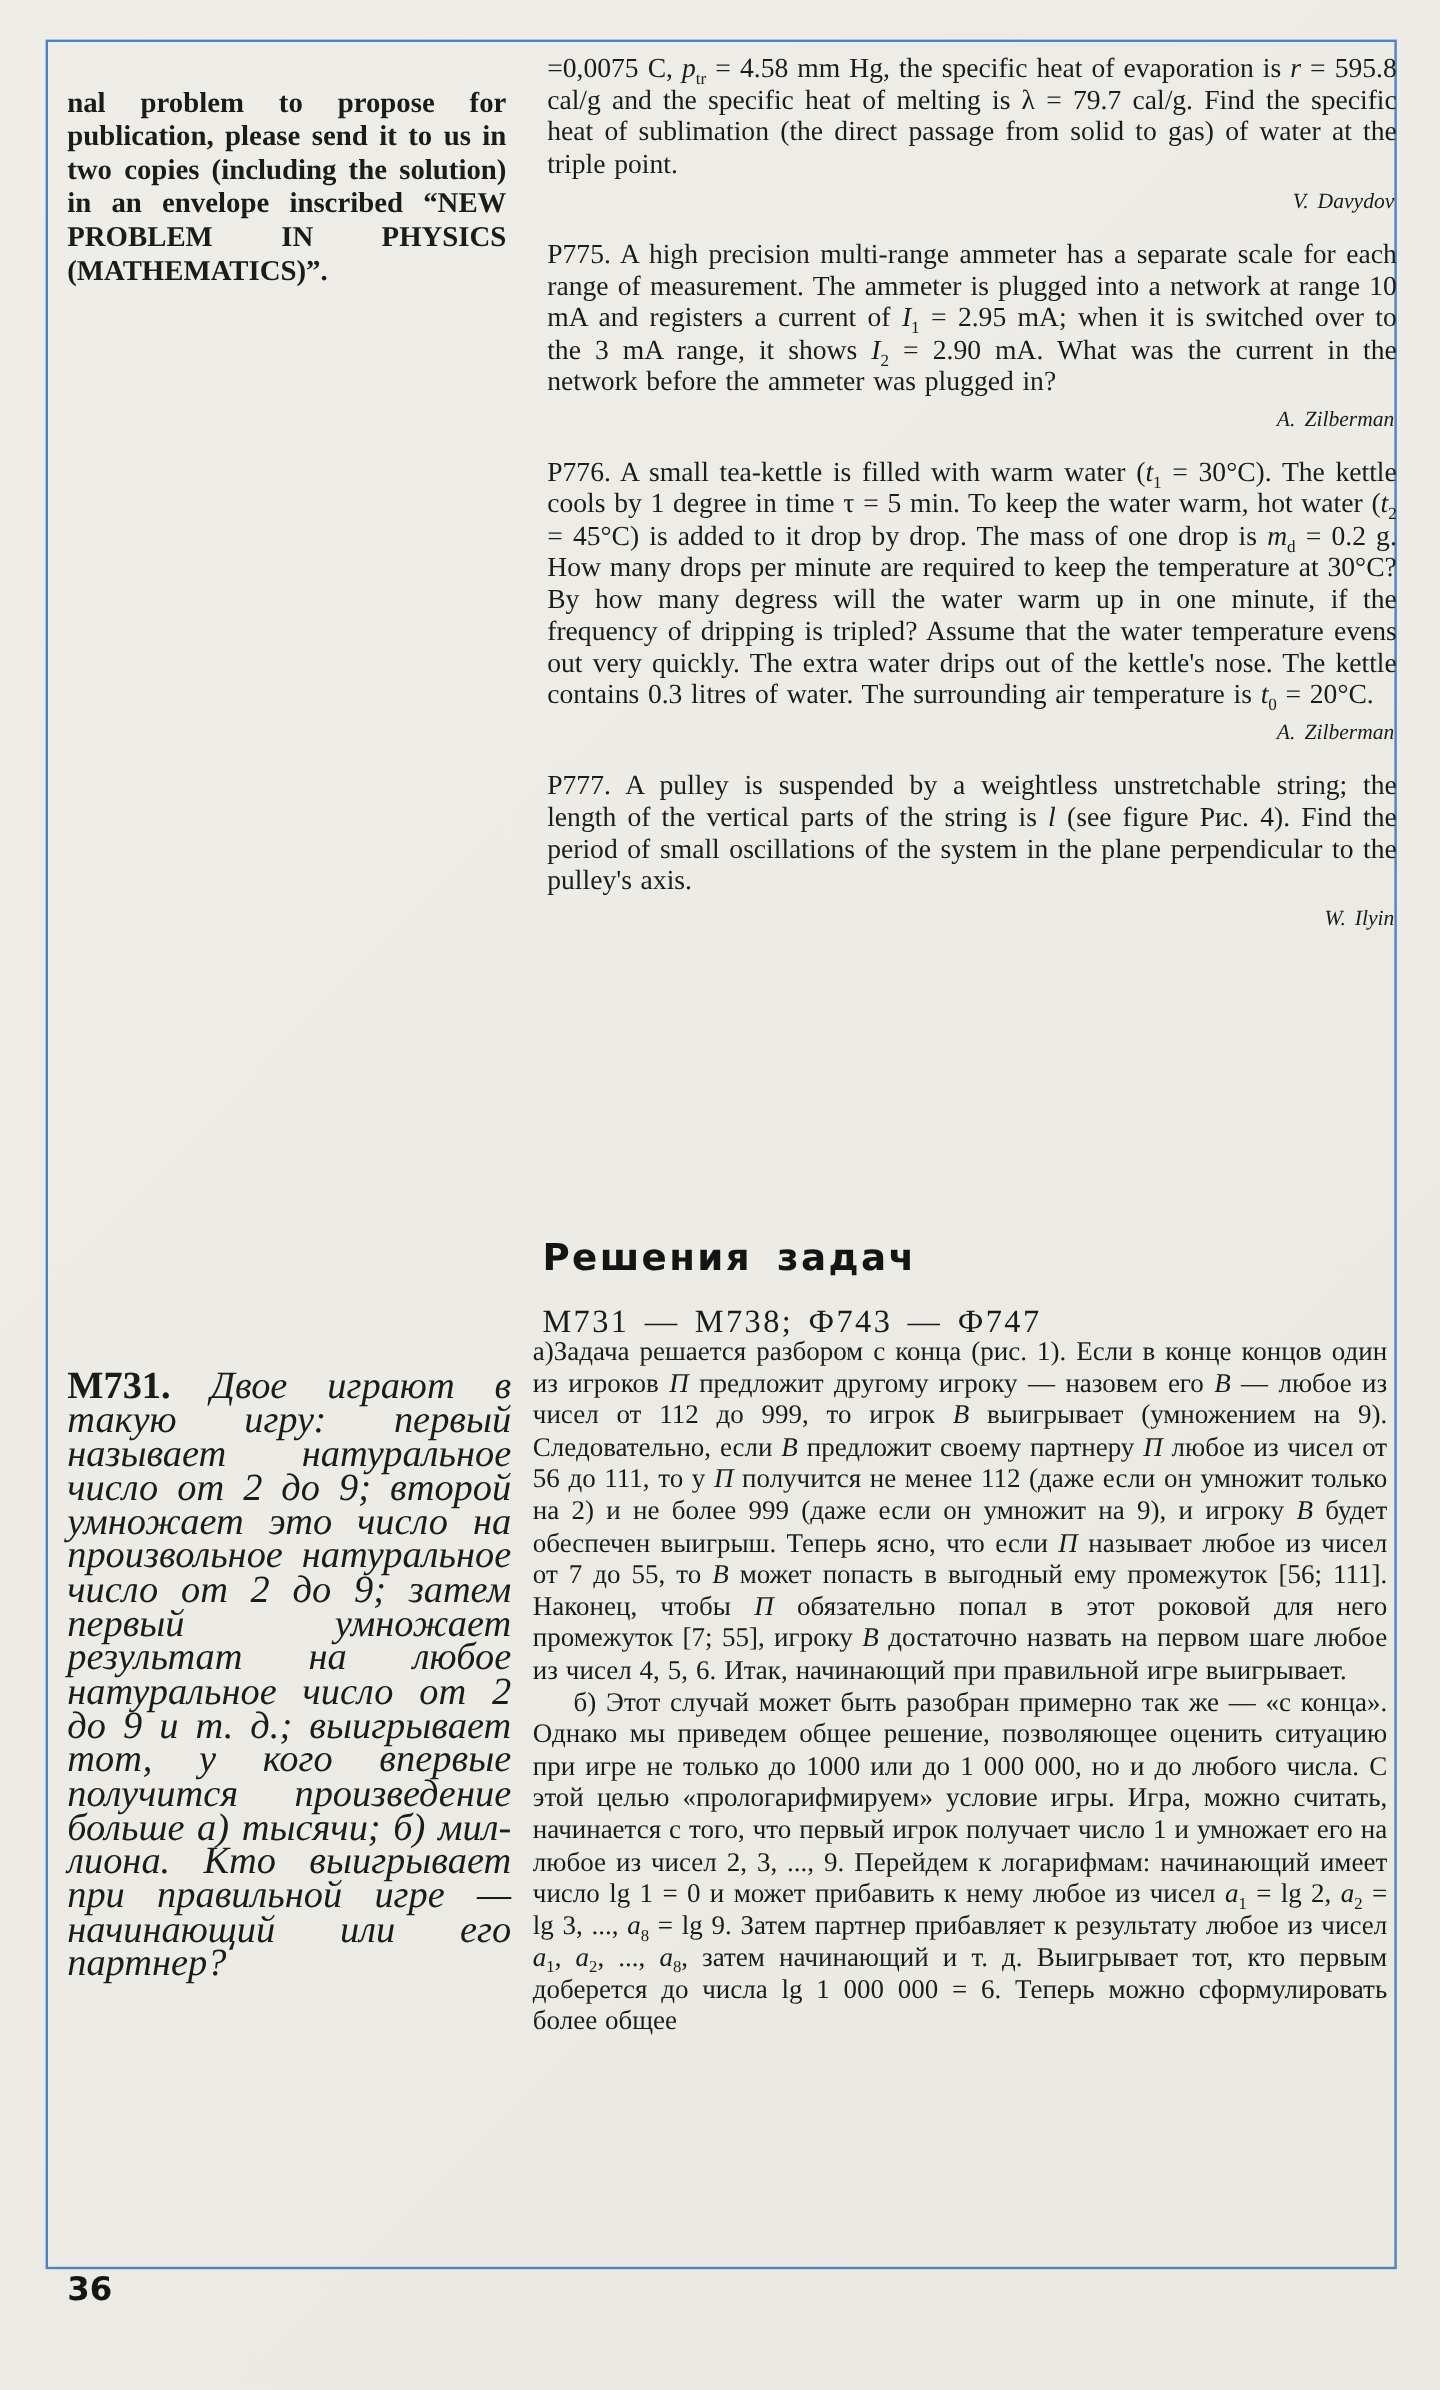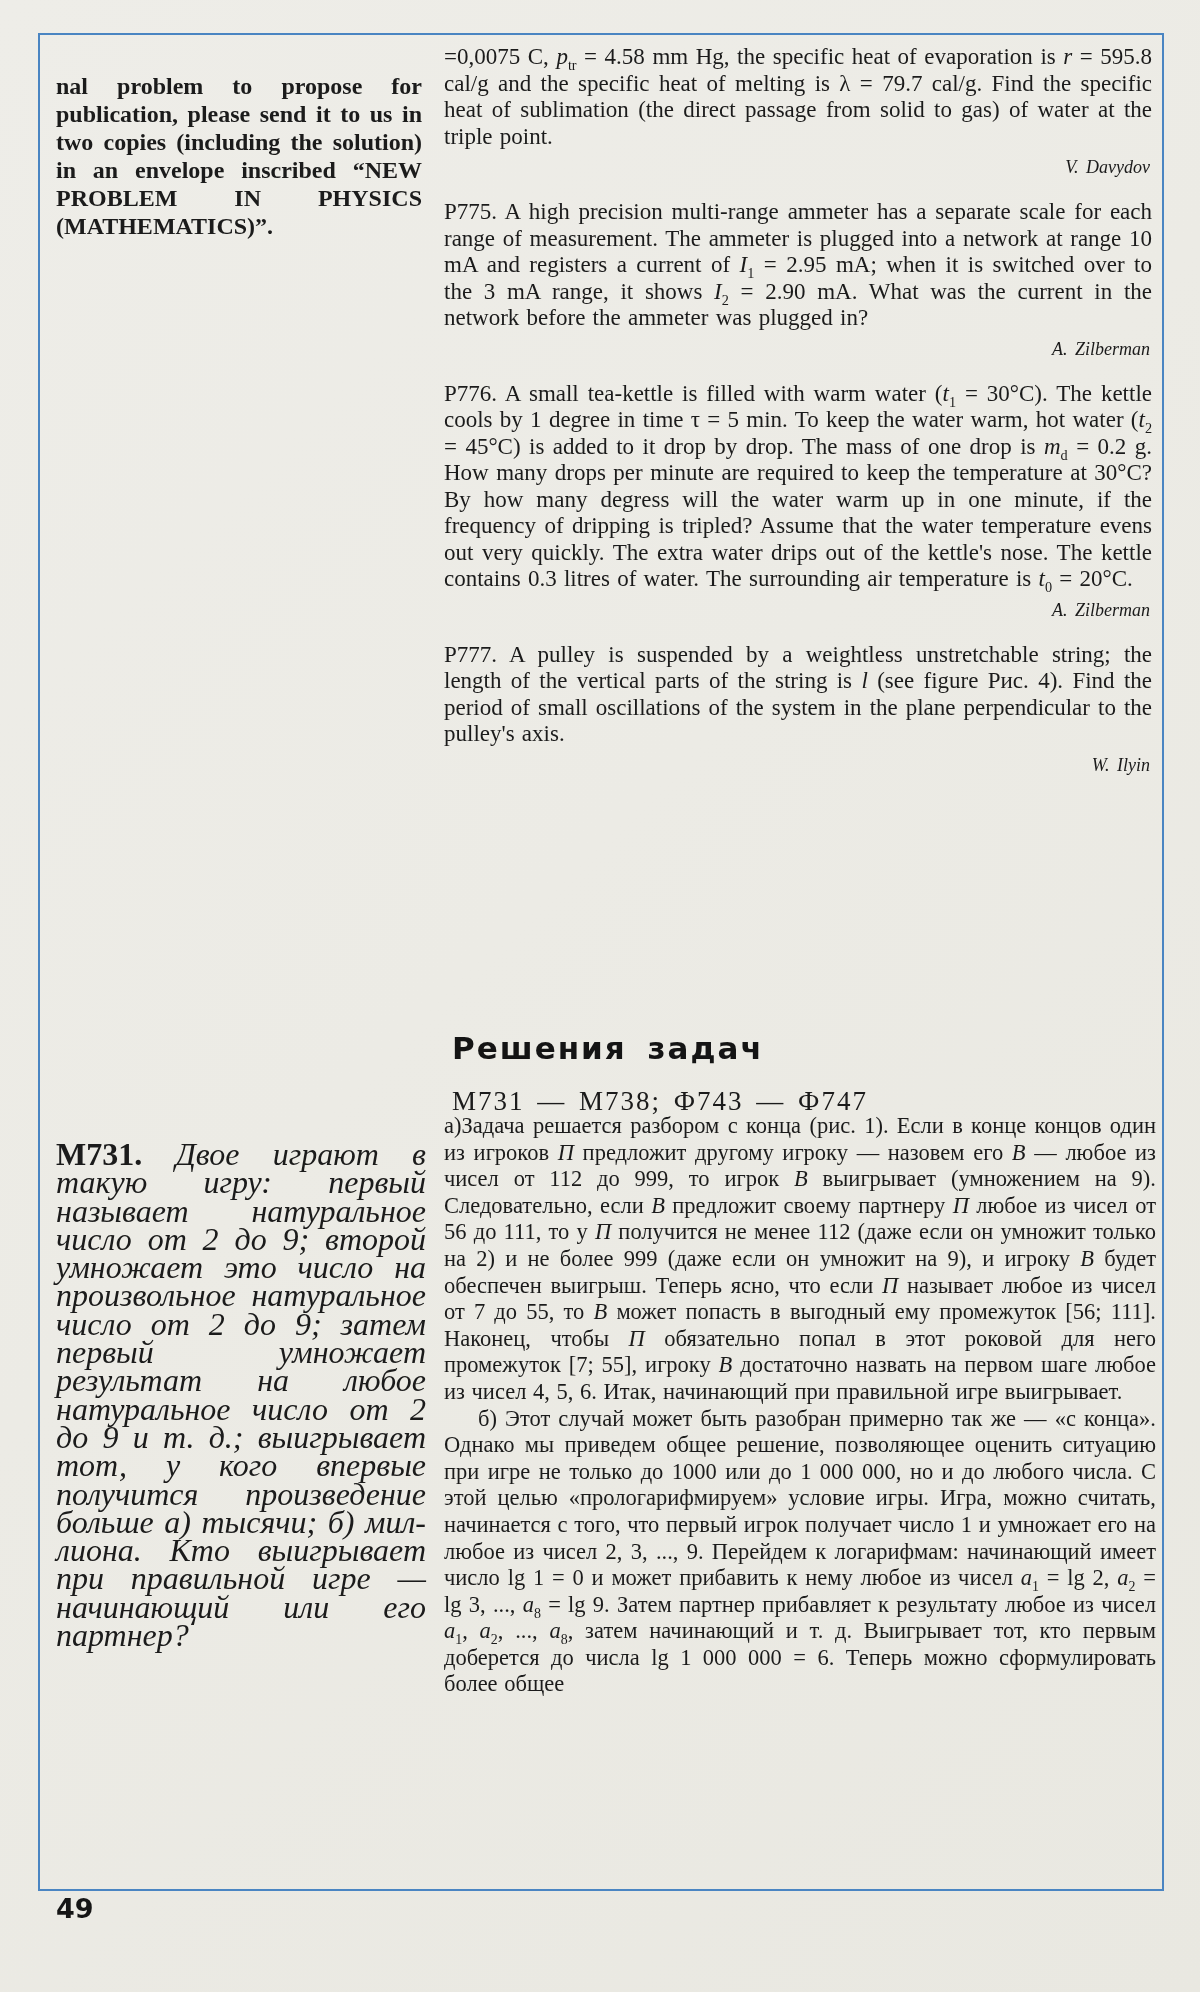--- a/index.html
+++ b/index.html
@@ -35,21 +35,21 @@
     width: 366px;
     font-weight: bold;
     font-size: 24px;
     line-height: 28px;
     text-align: justify;
     word-spacing: 2px;
   }
   
   .rcol {
     position: absolute;
-    left: 444px;
+    left: 456px;
     top: 44px;
     width: 708px;
   }
   .rcol p.body {
     margin: 0;
     font-size: 23px;
     line-height: 26.5px;
     text-align: justify;
     word-spacing: 1.5px;
   }
@@ -160,15 +160,15 @@
   </div>
 
   <div class="m731"><span class="m-label">М731.</span>
     <span>Двое играют в такую игру: первый называет нату­ральное число от 2 до 9; вто­рой умножает это число на произвольное натуральное чи­сло от 2 до 9; затем первый умножает результат на любое натуральное число от 2 до 9 и т. д.; выигрывает тот, у кого впервые получится произведе­ние больше а) тысячи; б) мил­лиона. Кто выигрывает при правильной игре — начинаю­щий или его партнер?</span></div>
 
   <div class="solution">
     <p class="part-a">а)Задача решается разбором с конца (рис. 1). Если в конце концов один из игроков <i>П</i> предложит другому игро­ку — назовем его <i>В</i> — любое из чисел от 112 до 999, то игрок <i>В</i> выигрывает (умножением на 9). Следовательно, если <i>В</i> предложит своему партнеру <i>П</i> любое из чисел от 56 до 111, то у <i>П</i> получится не менее 112 (даже если он умножит только на 2) и не более 999 (даже если он умножит на 9), и игроку <i>В</i> будет обеспечен выигрыш. Теперь ясно, что если <i>П</i> называет любое из чисел от 7 до 55, то <i>В</i> может попасть в выгодный ему промежуток [56; 111]. Наконец, чтобы <i>П</i> обязательно попал в этот роковой для него промежуток [7; 55], игроку <i>В</i> достаточно назвать на первом шаге любое из чисел 4, 5, 6. Итак, начинающий при пра­вильной игре выигрывает.</p>
     <p class="part-b">б) Этот случай может быть разобран примерно так же — «с конца». Однако мы приведем общее решение, позволяющее оценить ситуацию при игре не только до 1000 или до 1 000 000, но и до любого числа. С этой целью «прологарифмируем» условие игры. Игра, можно считать, начинается с того, что первый игрок получает число 1 и умножает его на любое из чисел 2, 3, ..., 9. Перейдем к логарифмам: начинающий имеет число lg 1 = 0 и может прибавить к нему любое из чисел <i>a</i><sub>1</sub> = lg 2, <i>a</i><sub>2</sub> = lg 3, ..., <i>a</i><sub>8</sub> = lg 9. Затем партнер прибавляет к резуль­тату любое из чисел <i>a</i><sub>1</sub>, <i>a</i><sub>2</sub>, ..., <i>a</i><sub>8</sub>, затем начинающий и т. д. Выигрывает тот, кто первым доберется до числа lg 1 000 000 = 6. Теперь можно сформулировать более общее</p>
   </div>
 
-  <div class="page-number">49</div>
+  <div class="page-number">36</div>
 
 </div>
 
 </body></html>

